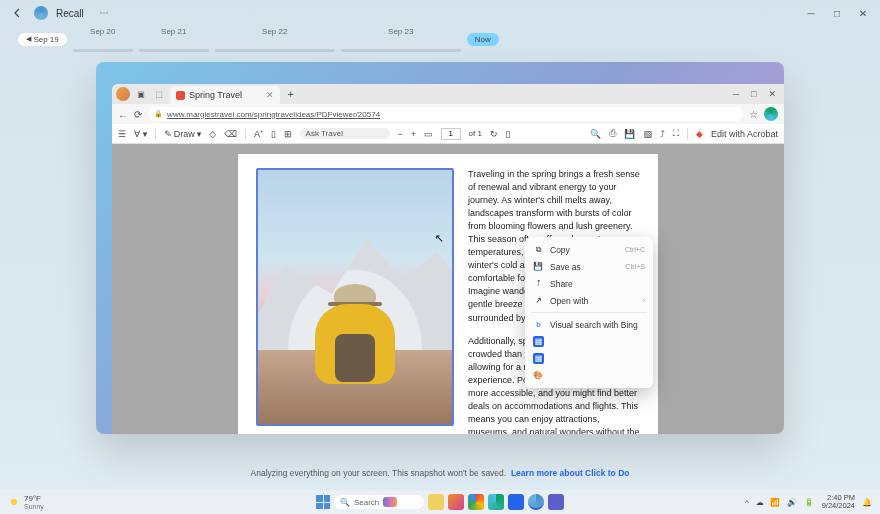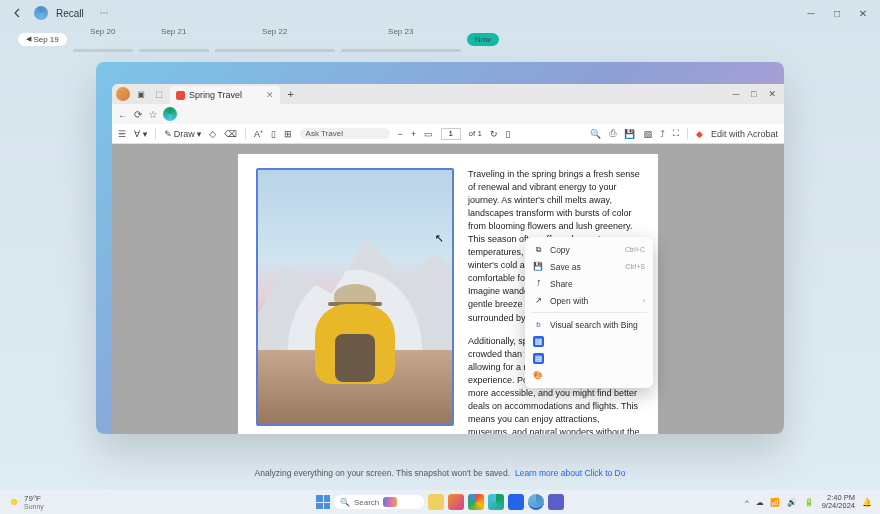--- a/index.html
+++ b/index.html
@@ -15,21 +15,21 @@
 .recall-header .win-controls { display: flex; gap: 12px; margin-left: auto; }
 .recall-header .win-controls span { font-size: 10px; color: #555; cursor: pointer; width: 14px; text-align: center; }
 
 .timeline { height: 26px; display: flex; align-items: center; padding: 0 18px; gap: 6px; }
 .timeline .nav-pill { background: #fff; border-radius: 10px; padding: 2px 8px; font-size: 8px; color: #444; display: flex; align-items: center; gap: 2px; cursor: pointer; }
 .timeline .segment { display: flex; align-items: center; gap: 13px; flex-direction: column; }
 .timeline .date-label { font-size: 8px; color: #666; }
 .timeline .bar { height: 3px; background: #c0cdd6; border-radius: 2px; }
 .timeline .active-bar { height: 4px; background: #2563eb; border-radius: 2px; position: relative; }
 .timeline .active-bar .thumb { position: absolute; right: -4px; top: -3px; width: 10px; height: 10px; background: #2563eb; border: 2px solid #fff; border-radius: 50%; }
-.timeline .now-pill { background: #14b8a6; border-radius: 10px; padding: 2px 8px; font-size: 8px; color: #444; cursor: pointer; }
+.timeline .now-pill { background: #7dd3fc; border-radius: 10px; padding: 2px 8px; font-size: 8px; color: #444; cursor: pointer; }
 
 .snapshot-wrap { position: absolute; top: 62px; left: 96px; width: 688px; height: 372px; background: linear-gradient(135deg, #7cc5e8 0%, #8d9fd4 50%, #d4a0d8 100%); border-radius: 8px; box-shadow: 0 20px 40px rgba(0,0,0,0.15); overflow: hidden; }
 
 .browser-window { position: absolute; top: 22px; left: 16px; right: 0; height: 350px; background: #f6f6f6; border-radius: 6px 0 0 0; display: flex; flex-direction: column; overflow: hidden; }
 .browser-tabs { height: 20px; background: #e8e8e8; display: flex; align-items: center; padding: 0 4px; gap: 4px; }
 .browser-tabs .profile { width: 14px; height: 14px; border-radius: 50%; background: linear-gradient(135deg, #f0a050, #d08040); }
 .browser-tabs .tab-btn { width: 14px; height: 14px; display: flex; align-items: center; justify-content: center; font-size: 8px; color: #555; cursor: pointer; }
 .browser-tabs .tab { background: #f6f6f6; height: 18px; display: flex; align-items: center; padding: 0 6px; gap: 4px; border-radius: 4px 4px 0 0; font-size: 9px; color: #333; margin-top: 2px; }
 .browser-tabs .tab .favicon { width: 9px; height: 9px; background: #e74c3c; border-radius: 2px; }
 .browser-tabs .tab .close { font-size: 9px; color: #888; margin-left: 20px; cursor: pointer; }
@@ -65,21 +65,21 @@
 .pdf-text p { margin-bottom: 10px; }
 
 .context-menu { position: absolute; top: 237px; left: 525px; width: 128px; background: #fcfcfc; border-radius: 6px; box-shadow: 0 6px 20px rgba(0,0,0,0.25); padding: 4px 0; z-index: 100; }
 .context-menu .item { display: flex; align-items: center; padding: 3px 8px; font-size: 8.5px; color: #333; gap: 6px; cursor: pointer; }
 .context-menu .item .ico { width: 11px; height: 11px; display: flex; align-items: center; justify-content: center; font-size: 8px; }
 .context-menu .item .label { flex: 1; }
 .context-menu .item .shortcut { font-size: 7px; color: #999; }
 .context-menu .sep { height: 1px; background: #e8e8e8; margin: 3px 6px; }
 
 .footer-text { position: absolute; top: 468px; left: 0; right: 0; text-align: center; font-size: 8.5px; color: #555; }
-.footer-text a { color: #2563eb; text-decoration: none; }
+.footer-text a { color: #2563eb; text-decoration: none; font-weight: bold; }
 
 .taskbar { position: absolute; bottom: 0; left: 0; right: 0; height: 24px; background: rgba(235, 240, 245, 0.85); backdrop-filter: blur(10px); display: flex; align-items: center; padding: 0 8px; }
 .taskbar .weather { display: flex; align-items: center; gap: 4px; font-size: 8px; color: #444; }
 .taskbar .weather .sun { width: 12px; height: 12px; background: radial-gradient(circle, #ffd040 40%, transparent 41%); }
 .taskbar .center { position: absolute; left: 50%; transform: translateX(-50%); display: flex; align-items: center; gap: 4px; }
 .taskbar .start { width: 14px; height: 14px; display: grid; grid-template: 1fr 1fr / 1fr 1fr; gap: 1px; cursor: pointer; }
 .taskbar .start div { background: #4a8fd9; }
 .taskbar .search { background: #fff; border-radius: 10px; padding: 2px 10px 2px 6px; font-size: 8px; color: #666; display: flex; align-items: center; gap: 4px; width: 90px; }
 .taskbar .search .gradient { width: 14px; height: 10px; background: linear-gradient(90deg, #5b7fd9, #d96fb5, #f0a050); border-radius: 3px; }
 .taskbar .app-icon { width: 16px; height: 16px; border-radius: 3px; cursor: pointer; }
@@ -150,20 +150,24 @@
       <div class="new-tab">+</div>
       <div class="spacer"></div>
       <div class="win-btn">─</div>
       <div class="win-btn">□</div>
       <div class="win-btn">✕</div>
     </div>
 
     <div class="address-bar">
       <span class="nav-btn">←</span>
       <span class="nav-btn">⟳</span>
+      <div class="url-box">
+        <span class="lock">🔒</span>
+        <span class="url">www.margiestravel.com/springtravelideas/PDFviewer/20574</span>
+      </div>
       <span class="nav-btn">☆</span>
       <div class="edge-icon"></div>
     </div>
 
     <div class="pdf-toolbar">
       <span class="tool">☰</span>
       <span class="tool">∀ ▾</span>
       <div class="divider"></div>
       <span class="tool">✎ <span>Draw</span> ▾</span>
       <span class="tool">◇</span>

